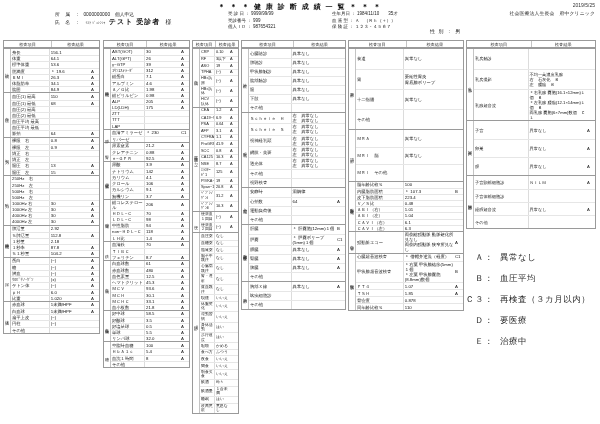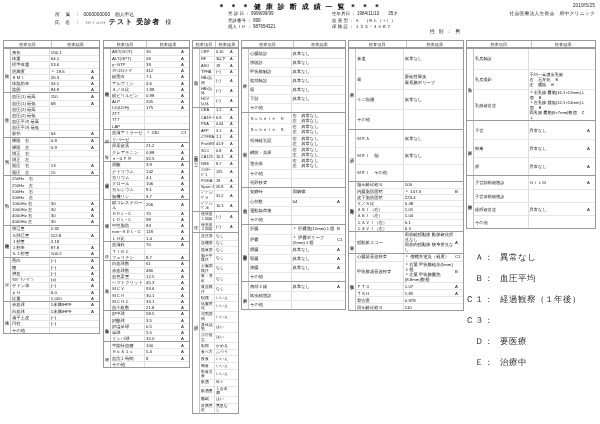--- a/index.html
+++ b/index.html
@@ -1375,25 +1375,22 @@
   <div class="legend">
       <div class="lgrow">
         <span class="lgcode">Ａ：</span>
         <span class="lgdesc">異常なし</span>
       </div>
       <div class="lgrow">
         <span class="lgcode">Ｂ：</span>
         <span class="lgdesc">血圧平均</span>
       </div>
       <div class="lgrow">
-        <span class="lgcode">Ｃ１：</span>
-        <span class="lgdesc">経過観察（１年後）</span>
-      </div>
-      <div class="lgrow">
         <span class="lgcode">Ｃ３：</span>
+        <span class="lgdesc">再検査（３カ月以内）</span>
       </div>
       <div class="lgrow">
         <span class="lgcode">Ｄ：</span>
         <span class="lgdesc">要医療</span>
       </div>
       <div class="lgrow">
         <span class="lgcode">Ｅ：</span>
         <span class="lgdesc">治療中</span>
       </div>
     </div>

